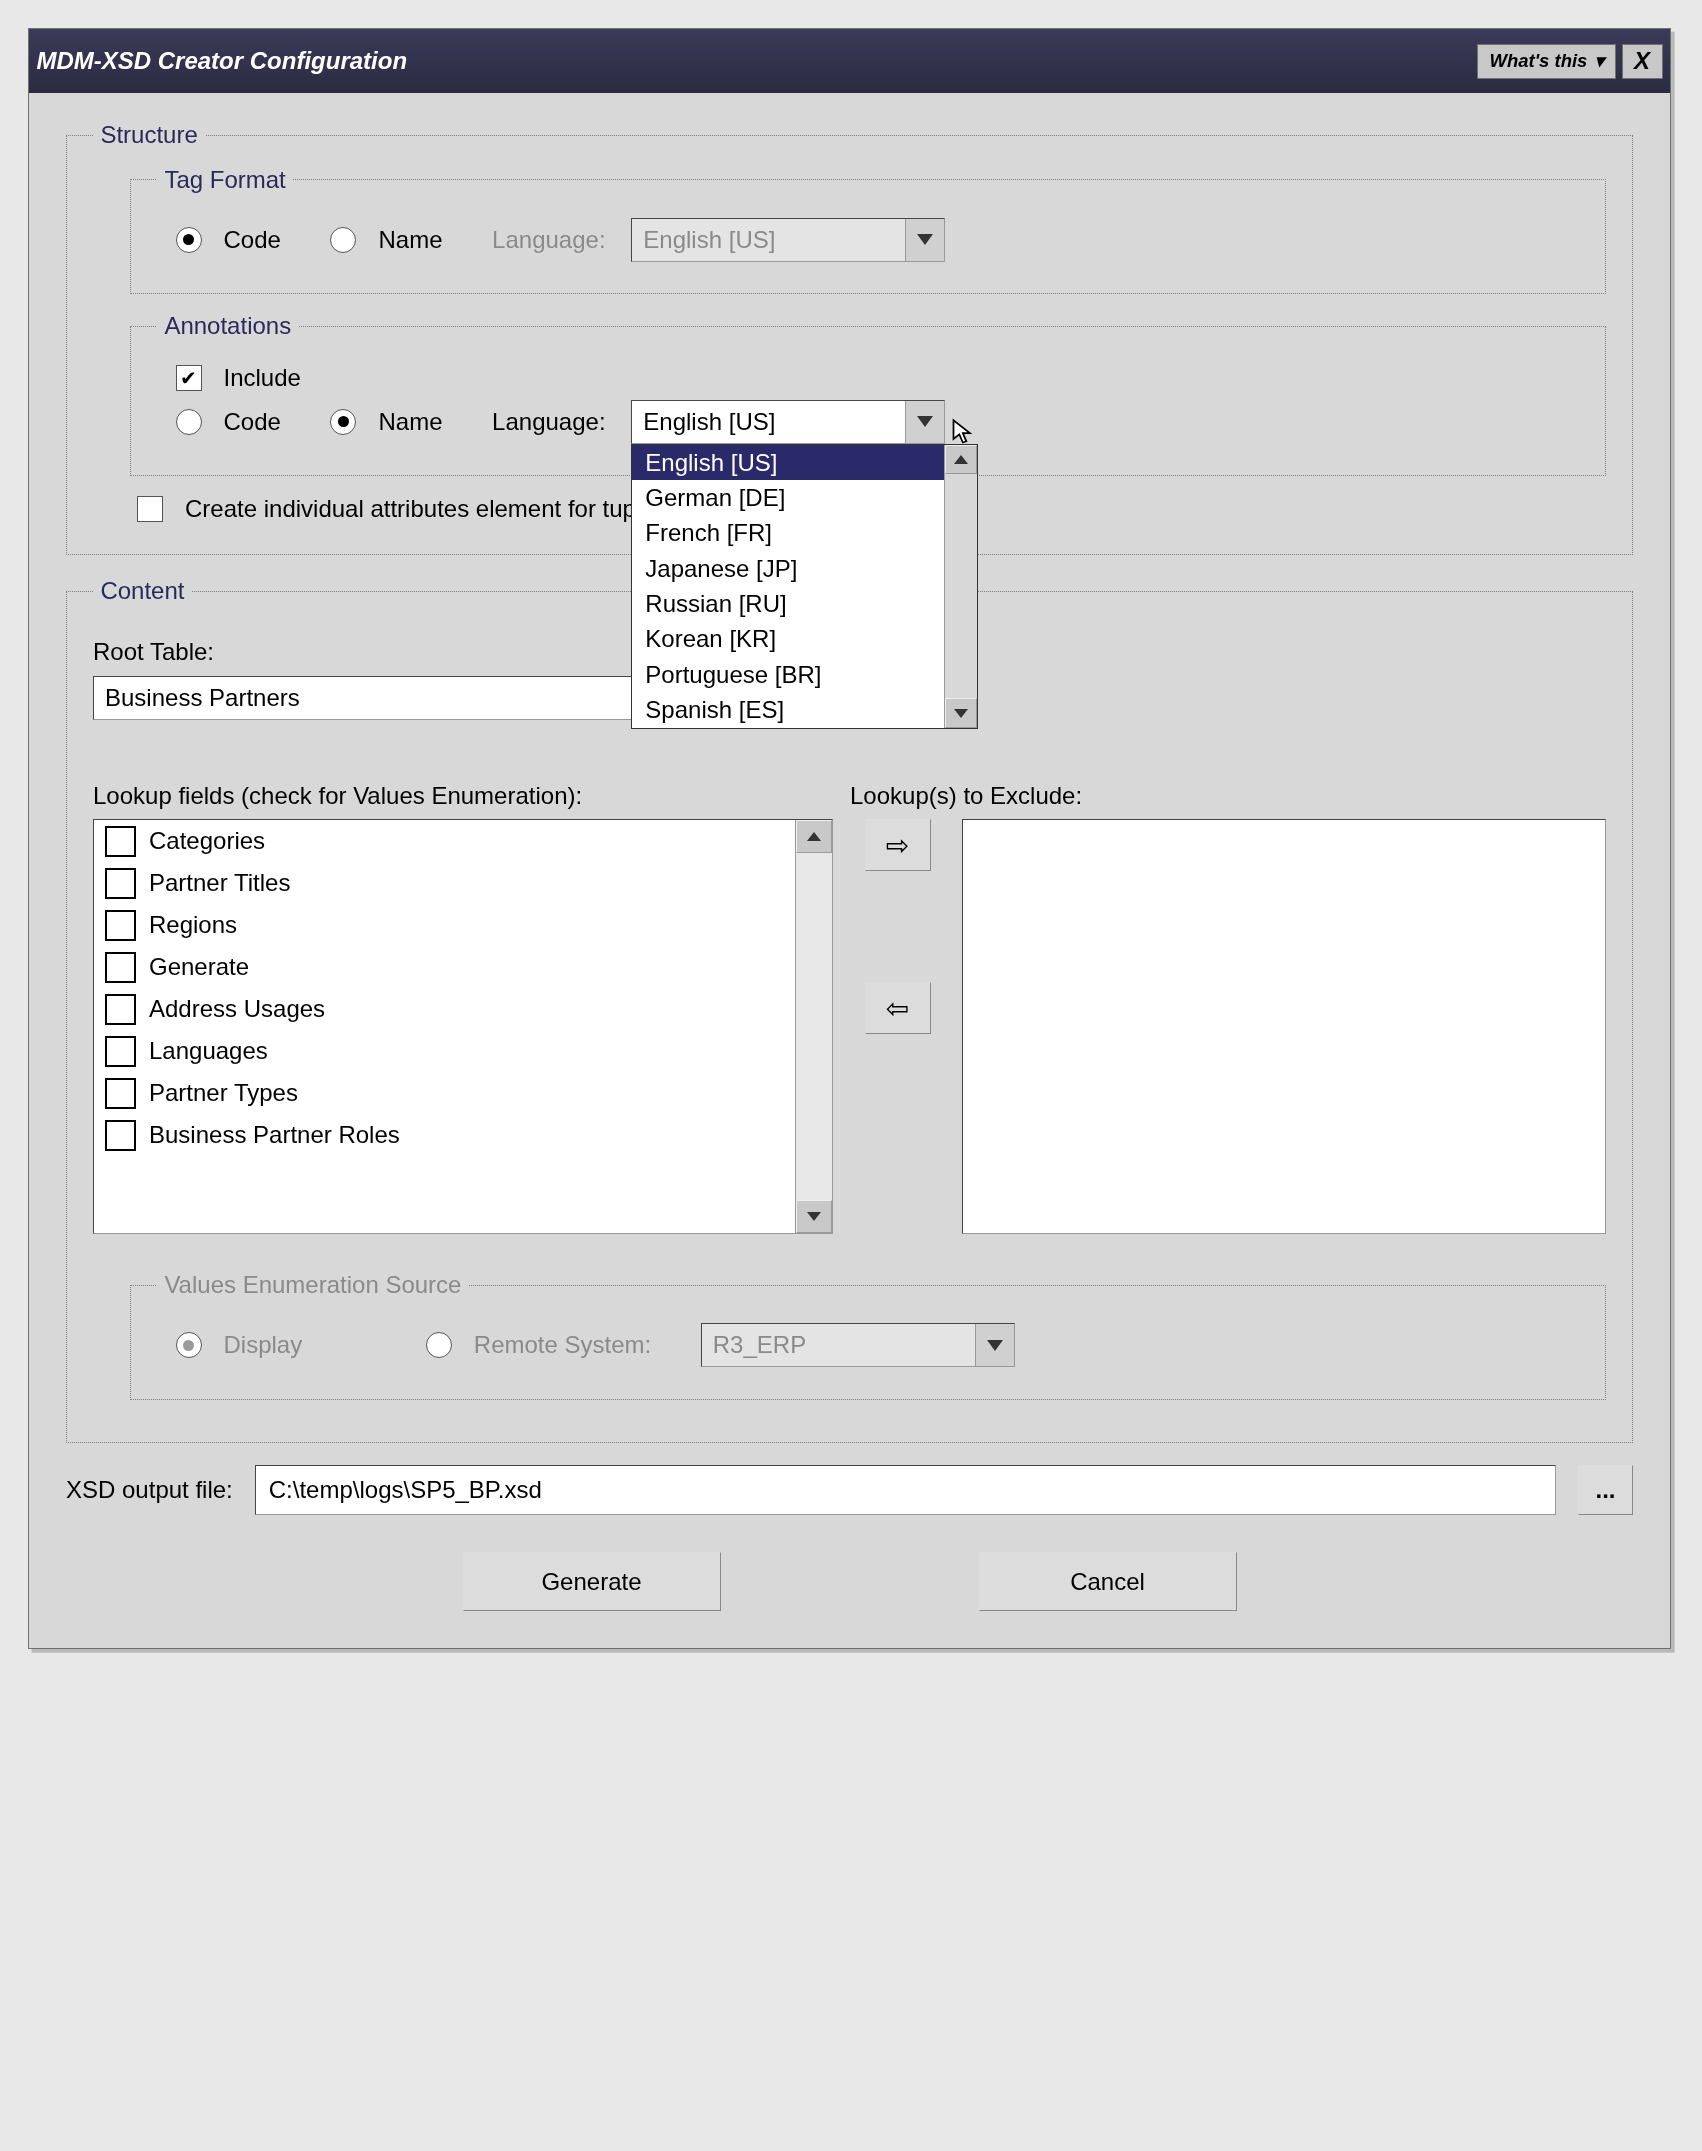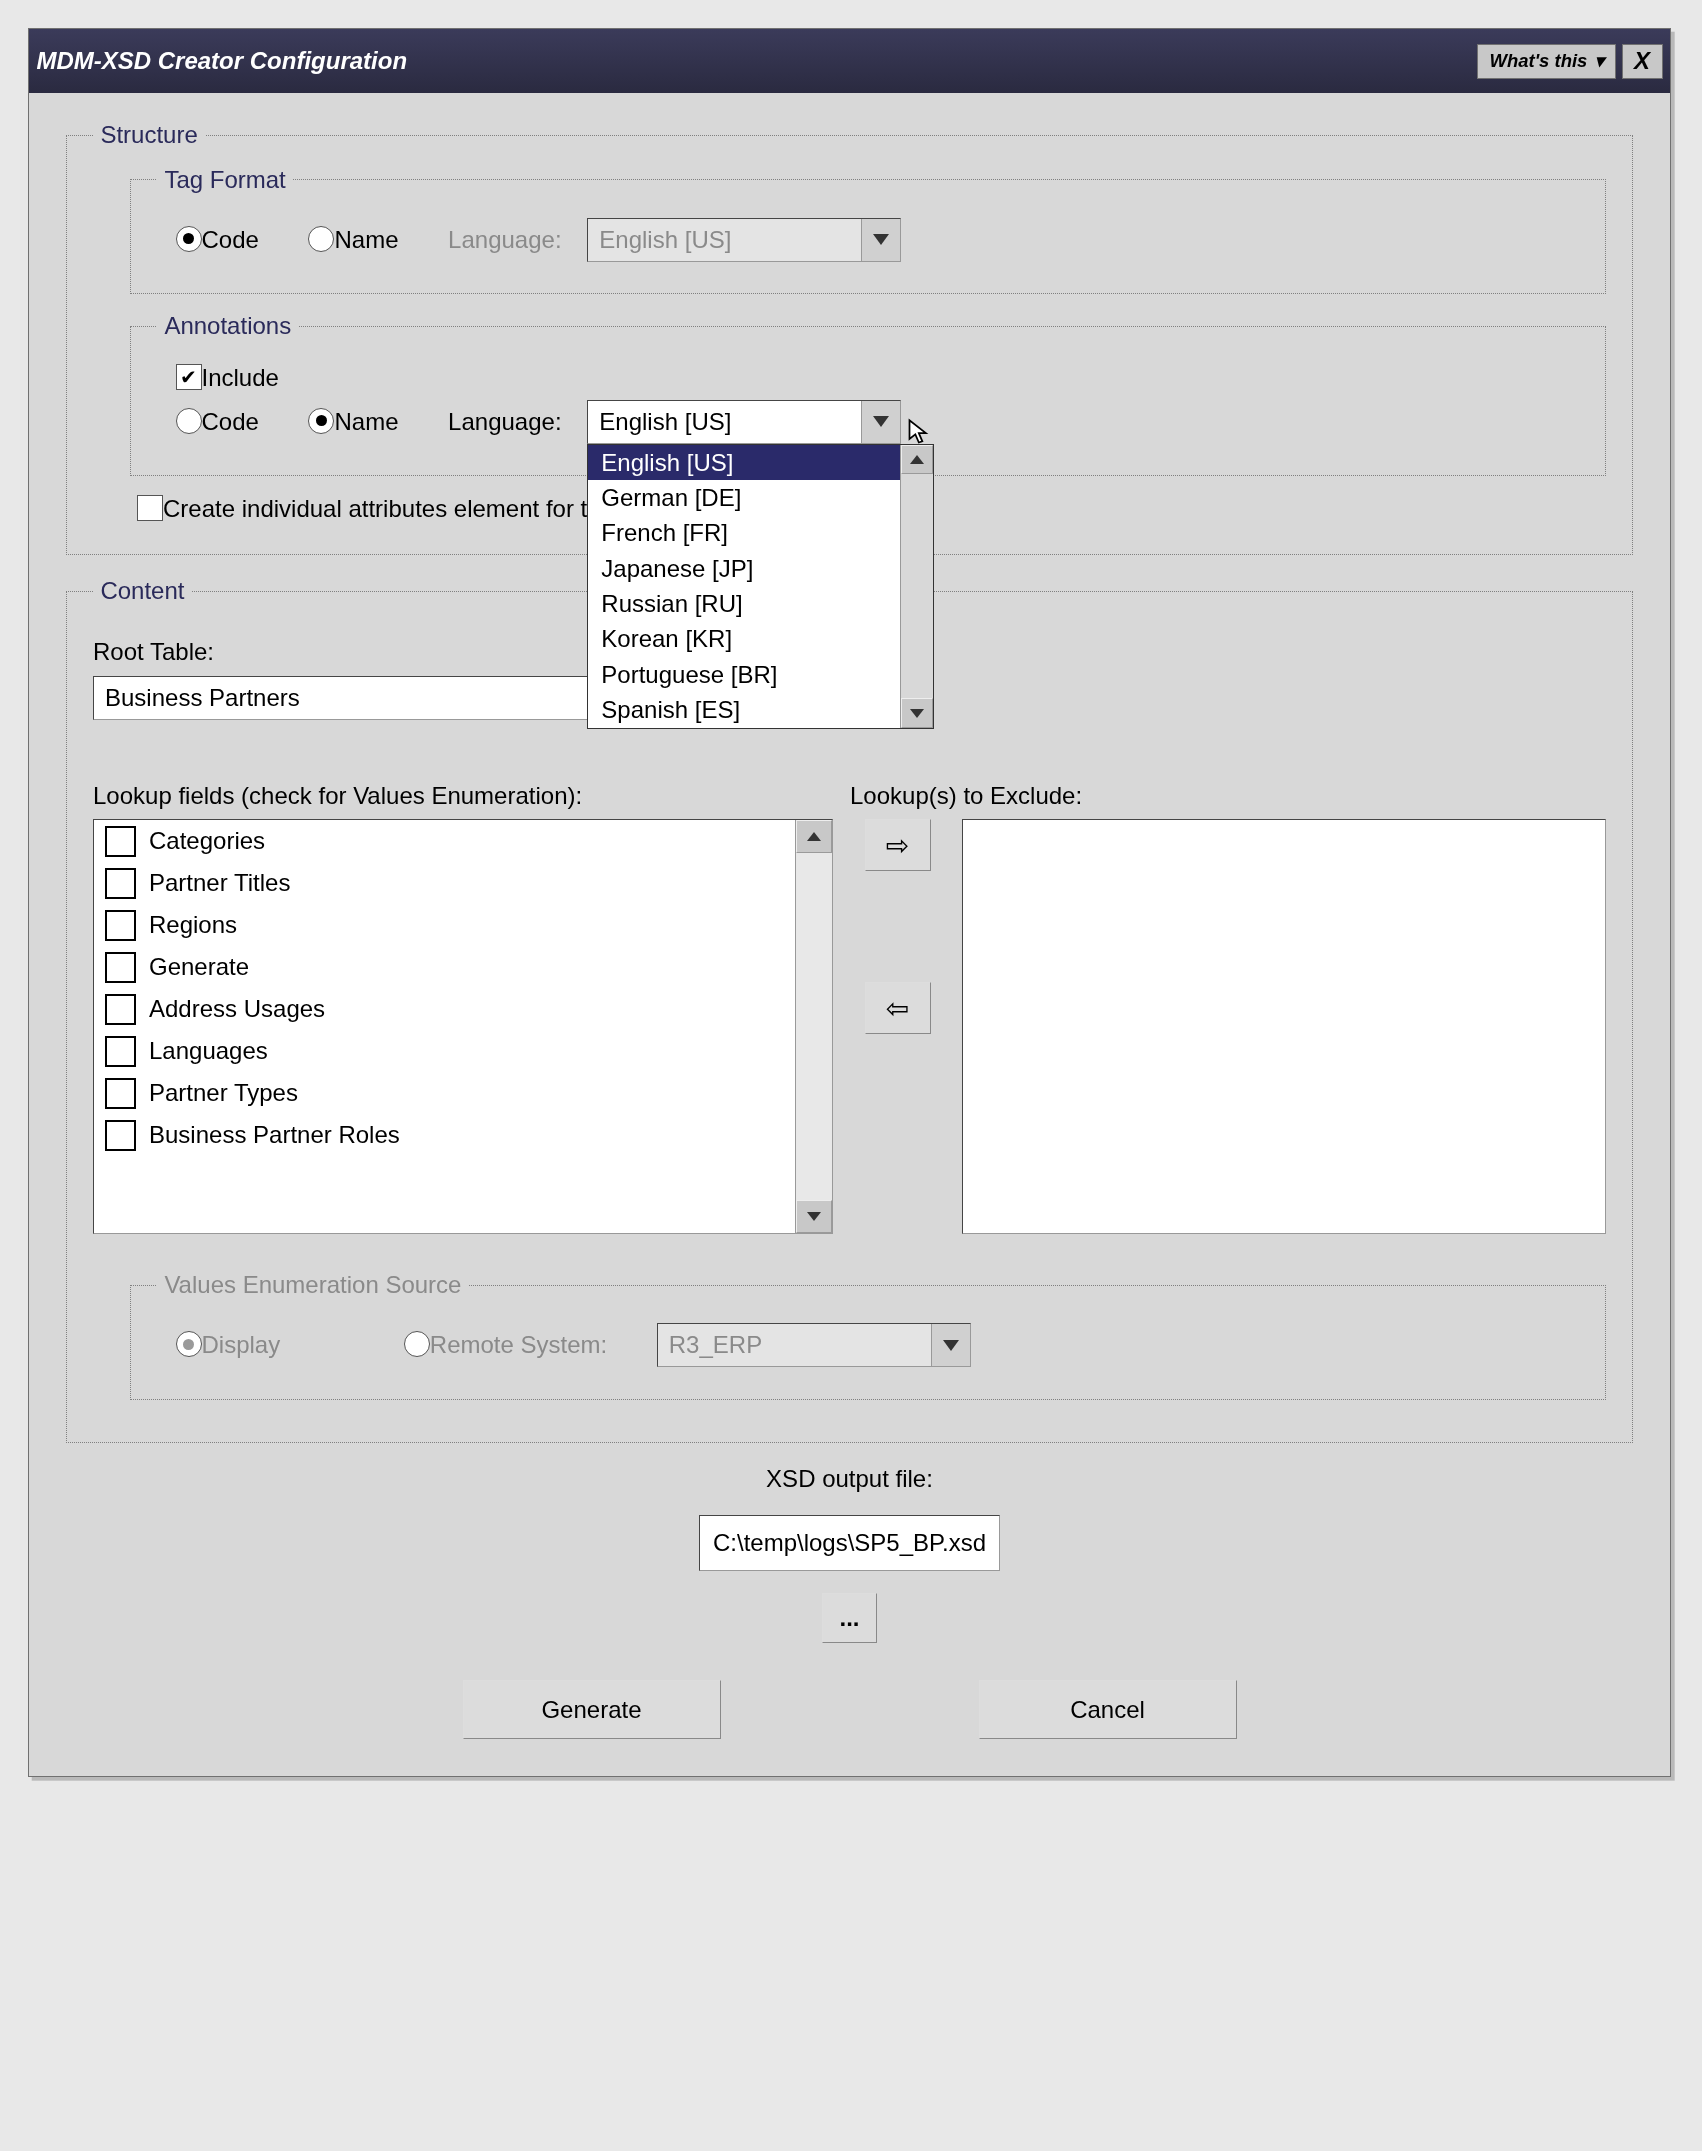--- a/index.html
+++ b/index.html
@@ -55,22 +55,22 @@
     color: #2a2a5a;
   }
   .row {
     display: flex;
     align-items: center;
     gap: 16.6px;
     margin: 7.4px 0;
   }
   .radio, .checkbox {
     display: inline-flex;
-    align-items: flex-start;
-    gap: 0;
+    align-items: center;
+    gap: 22px;
     margin-right: 33px;
     cursor: default;
   }
   .radio-circle {
     width: 26px; height: 26px; border-radius: 50%;
     border: 1.8px solid #555; background: #fff;
     display:flex;align-items:center;justify-content:center;
   }
   .radio-dot {
     width: 11px; height:11px; border-radius:50%; background:#000;
@@ -384,21 +384,21 @@
           <span class="dropdown disabled">
             <span class="dd-text">R3_ERP</span>
             <span class="dd-btn">
                 <span class="dd-arrow"></span>
               </span>
           </span>
         </div>
       </fieldset>
     </fieldset>
 
-    <div class="row" style="gap:22px;flex-direction:column;">
+    <div class="row" style="gap:22px;">
       <span>XSD output file:</span>
       <span class="text-input">
         <span>C:\temp\logs\SP5_BP.xsd</span>
       </span>
       <span class="browse-btn">
         <span>...</span>
       </span>
     </div>
 
     <div class="btn-row">

